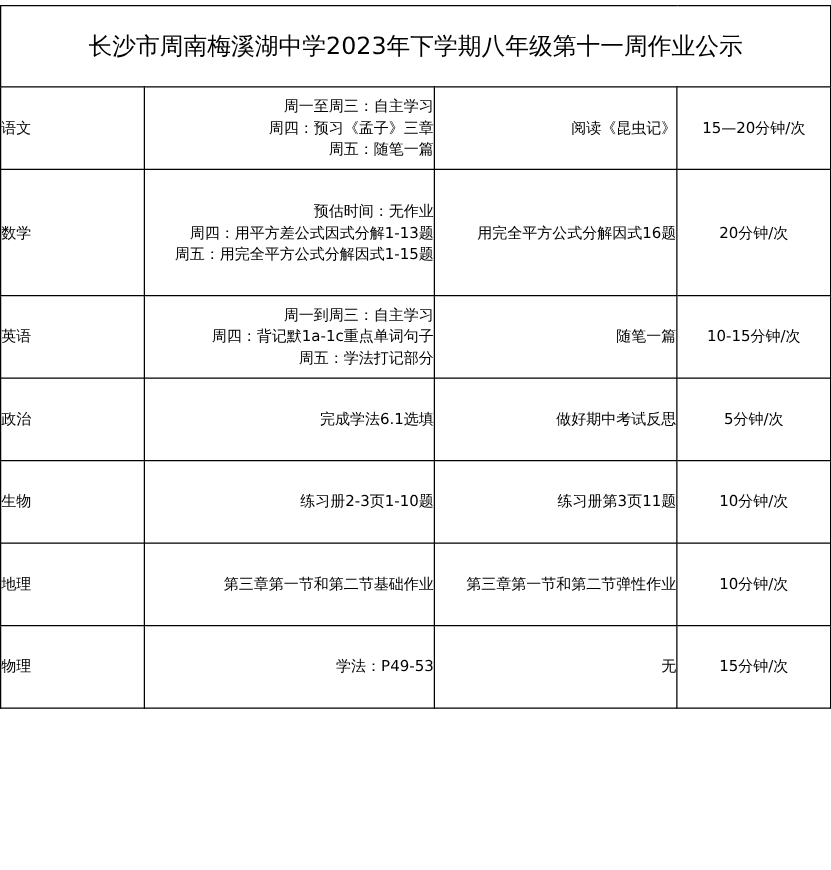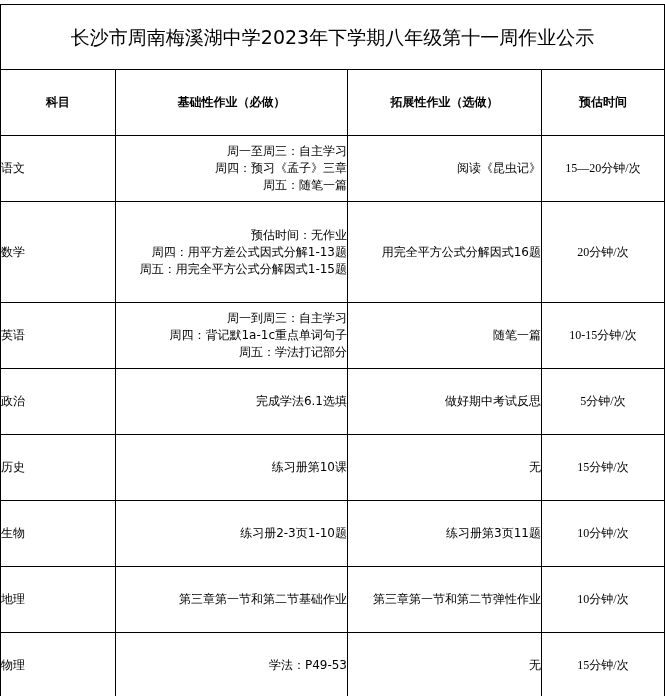--- a/index.html
+++ b/index.html
@@ -51,21 +51,20 @@
     .subject {
       text-align: left;
     }
     .basic, .ext {
       text-align: right;
       padding-left: 2px !important;
       white-space: nowrap;
     }
     .time {
       text-align: center;
-      font-family: Liberation Serif, serif;
     }
     .line {
       display: block;
     }
     tr.r66 td { height: 65px; }
     tr.r101 td { height: 100px; }
   </style>
 </head>
 <body>
 
@@ -73,26 +72,20 @@
   <table class="homework">
     <colgroup>
       <col style="width:115px">
       <col style="width:232px">
       <col style="width:194px">
       <col style="width:123px">
     </colgroup>
     <tbody>
       <tr>
         <td class="title-cell" colspan="4">长沙市周南梅溪湖中学2023年下学期八年级第十一周作业公示</td>
-      </tr>
-      <tr>
-        <td class="hdr">科目</td>
-        <td class="hdr">基础性作业（必做）</td>
-        <td class="hdr">拓展性作业（选做）</td>
-        <td class="hdr">预估时间</td>
       </tr>
 
       <tr class="r66">
         <td class="subject">语文</td>
         <td class="basic">
           <span class="line">周一至周三：自主学习</span>
           <span class="line">周四：预习《孟子》三章</span>
           <span class="line">周五：随笔一篇</span>
         </td>
         <td class="ext">阅读《昆虫记》</td>
@@ -123,28 +116,20 @@
 
       <tr class="r66">
         <td class="subject">政治</td>
         <td class="basic">
           <span class="line">完成学法6.1选填</span>
         </td>
         <td class="ext">做好期中考试反思</td>
         <td class="time">5分钟/次</td>
       </tr>
 
-      <tr class="r66">
-        <td class="subject">历史</td>
-        <td class="basic">
-          <span class="line">练习册第10课</span>
-        </td>
-        <td class="ext">无</td>
-        <td class="time">15分钟/次</td>
-      </tr>
 
       <tr class="r66">
         <td class="subject">生物</td>
         <td class="basic">
           <span class="line">练习册2-3页1-10题</span>
         </td>
         <td class="ext">练习册第3页11题</td>
         <td class="time">10分钟/次</td>
       </tr>
 

